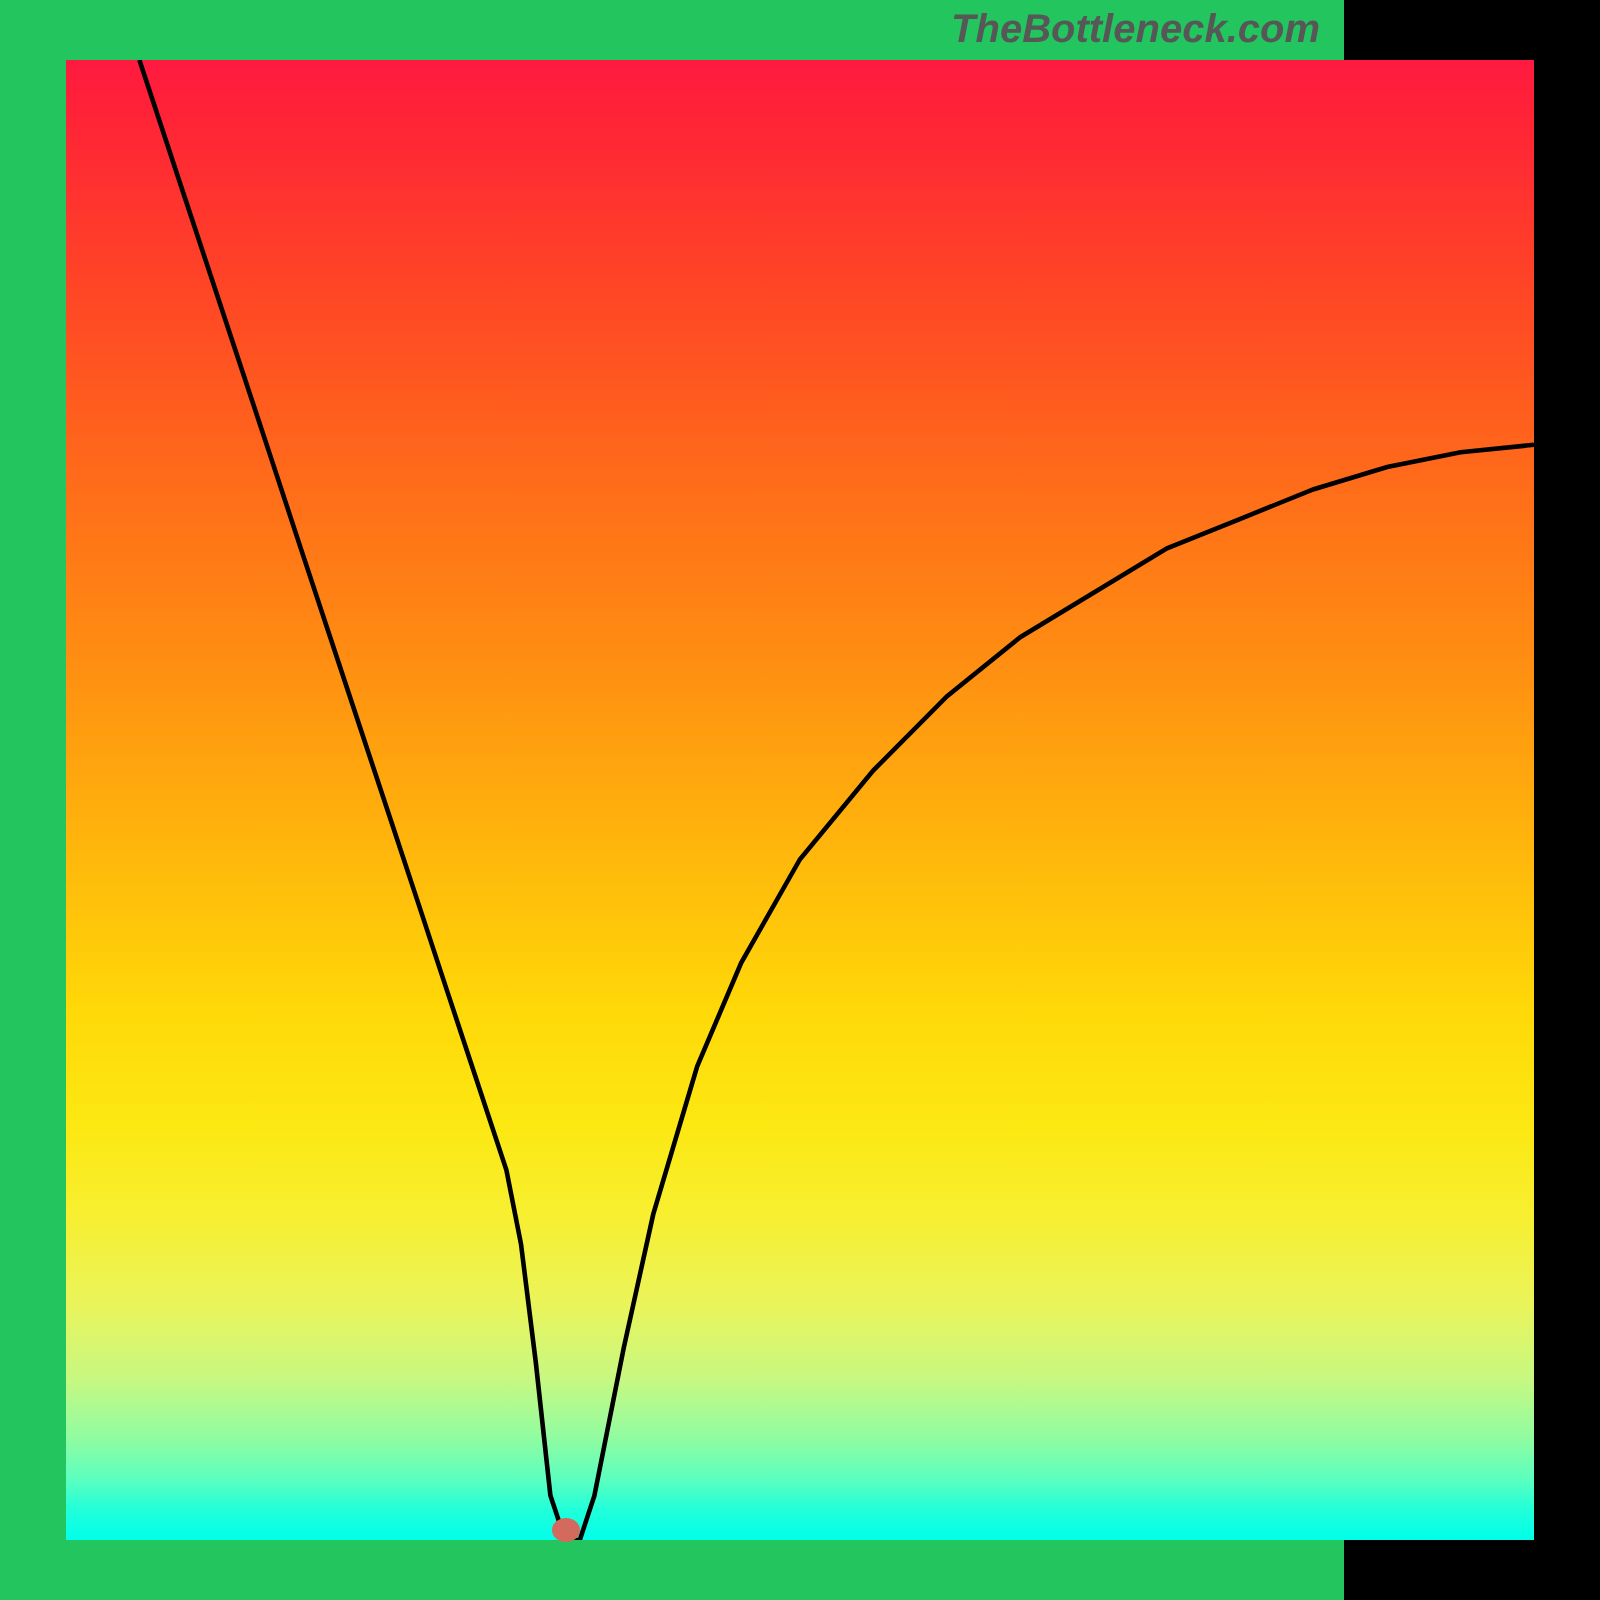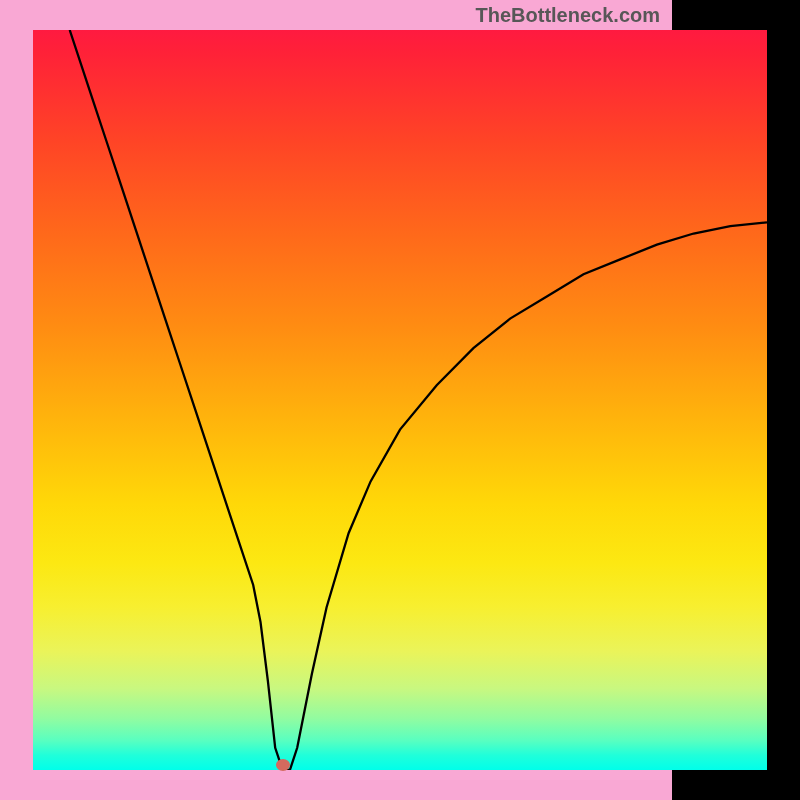--- a/index.html
+++ b/index.html
@@ -8,21 +8,22 @@
       width: 800px;
       height: 800px;
       overflow: hidden;
       font-family: Arial, sans-serif;
       background: #000;
     }
     .container {
       position: relative;
       width: 672px;
       height: 800px;
-      background: #f9a8d4;
+      background: #22c55e;
+      font-style: italic;
     }
     .watermark {
       position: absolute;
       top: 4px;
       right: 12px;
       color: #575757;
       font-size: 20px;
       font-weight: bold;
       z-index: 10;
     }

